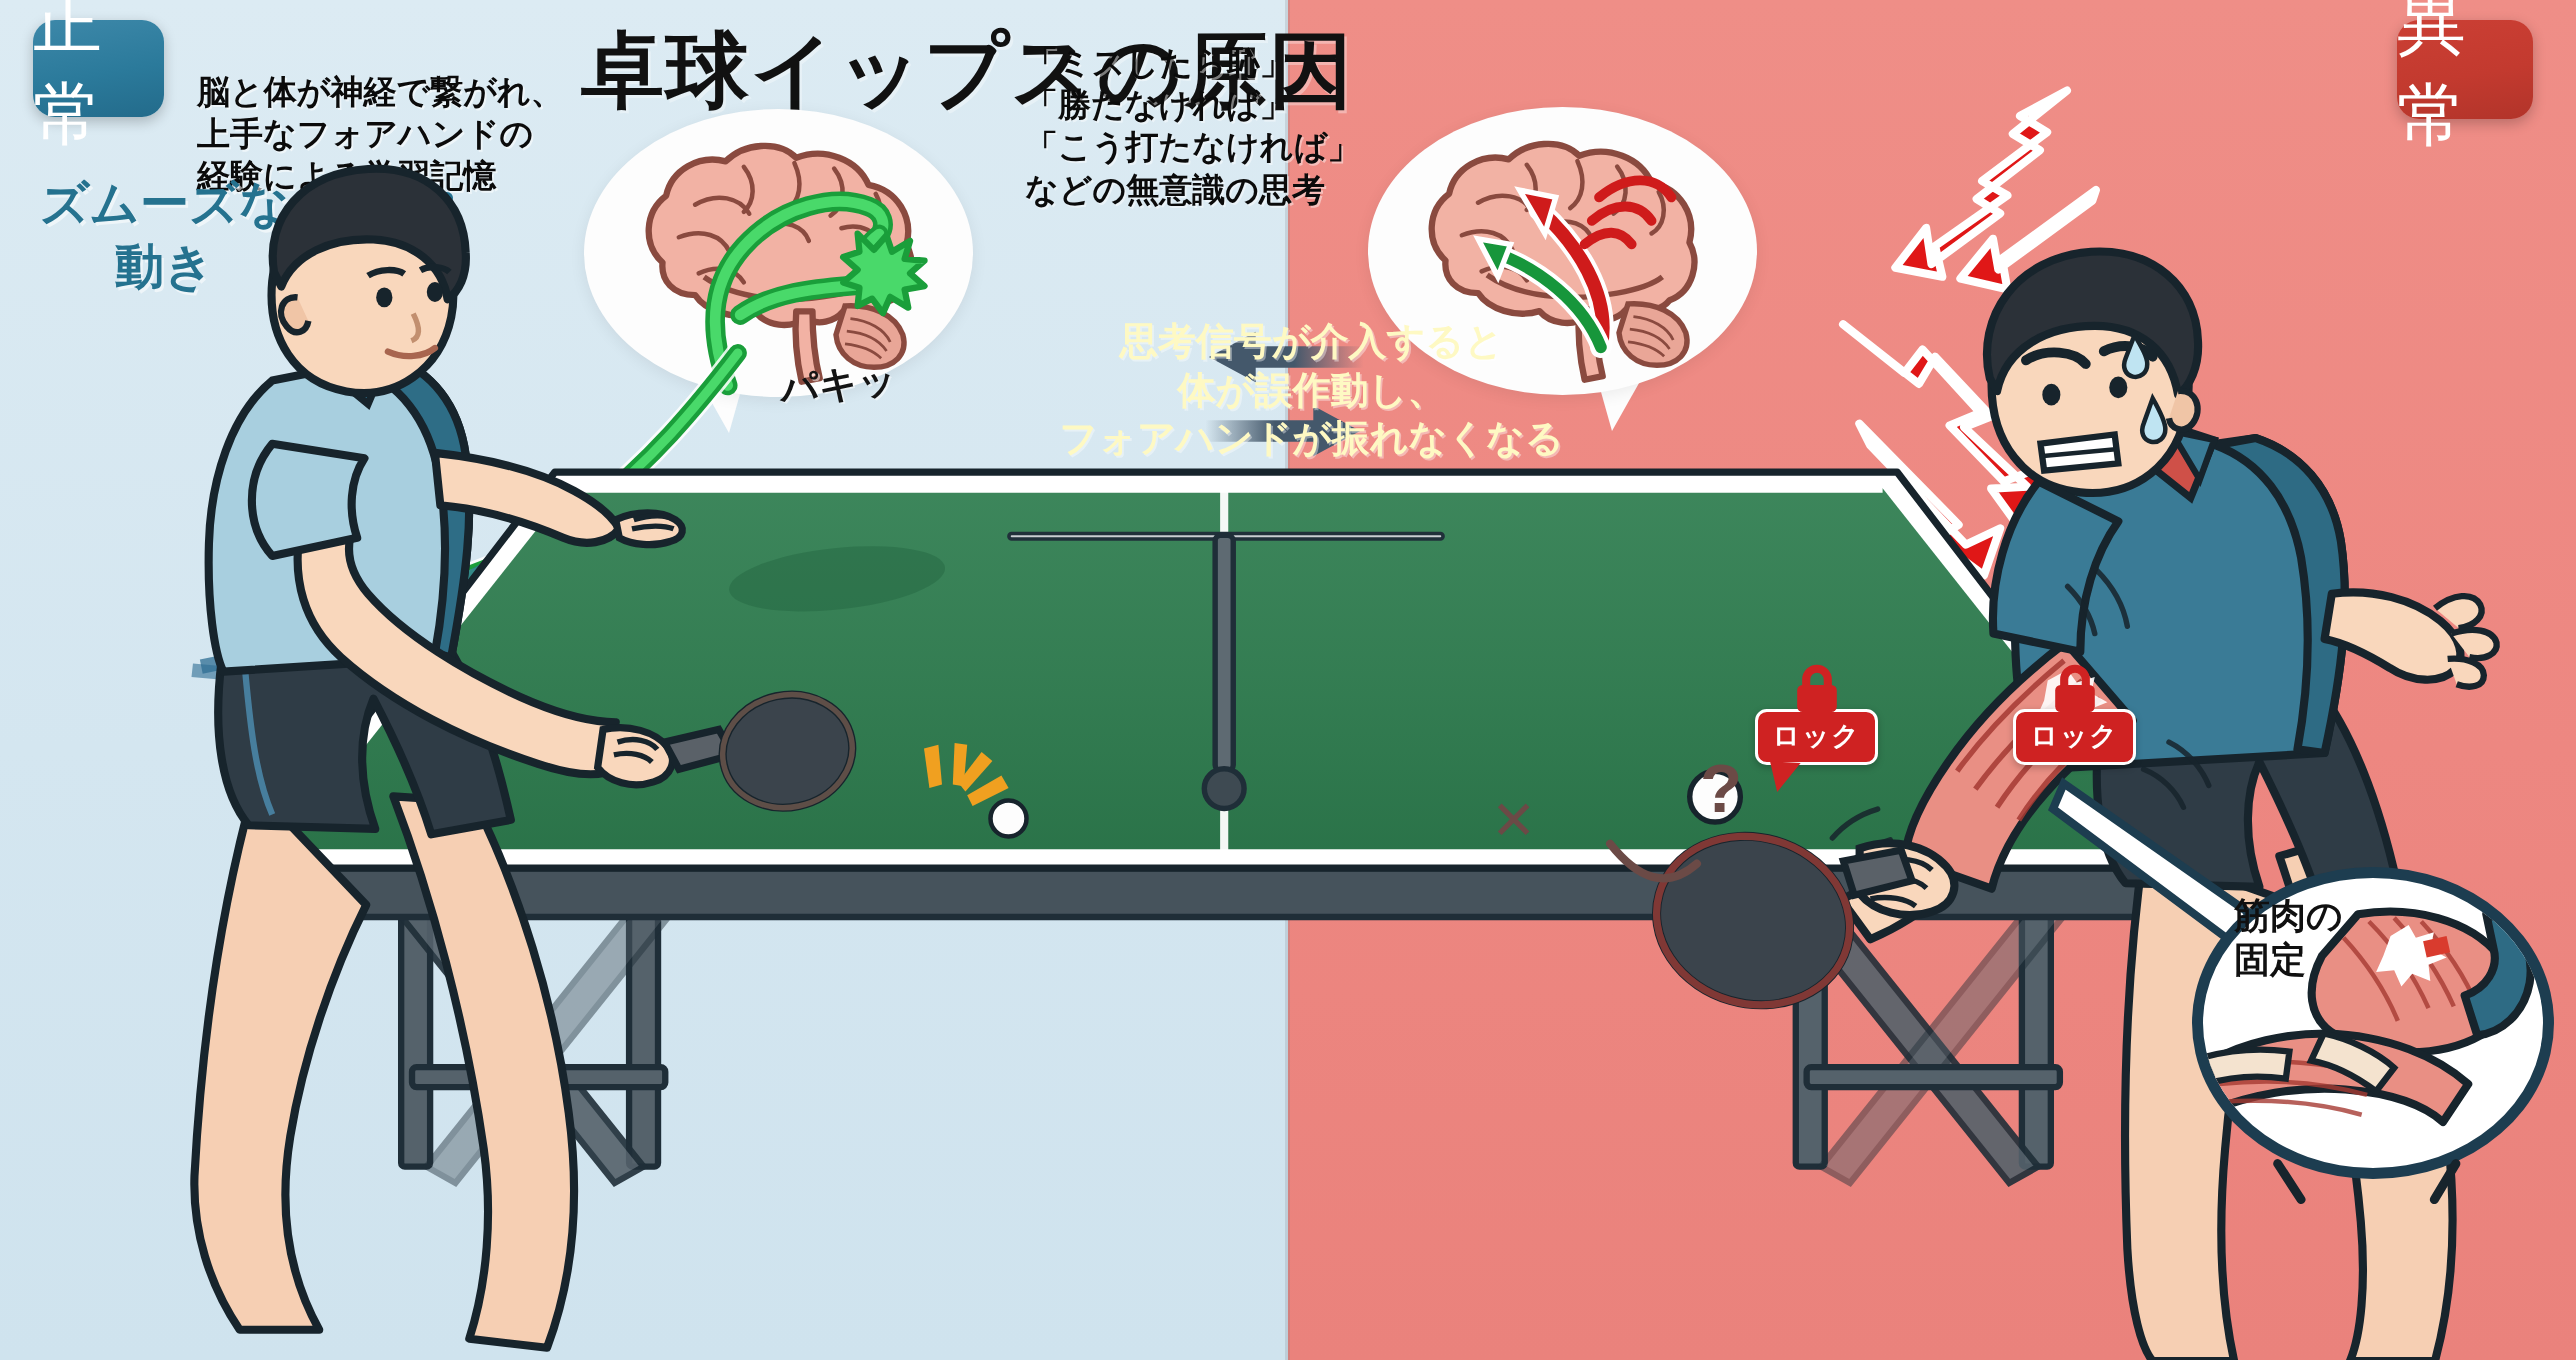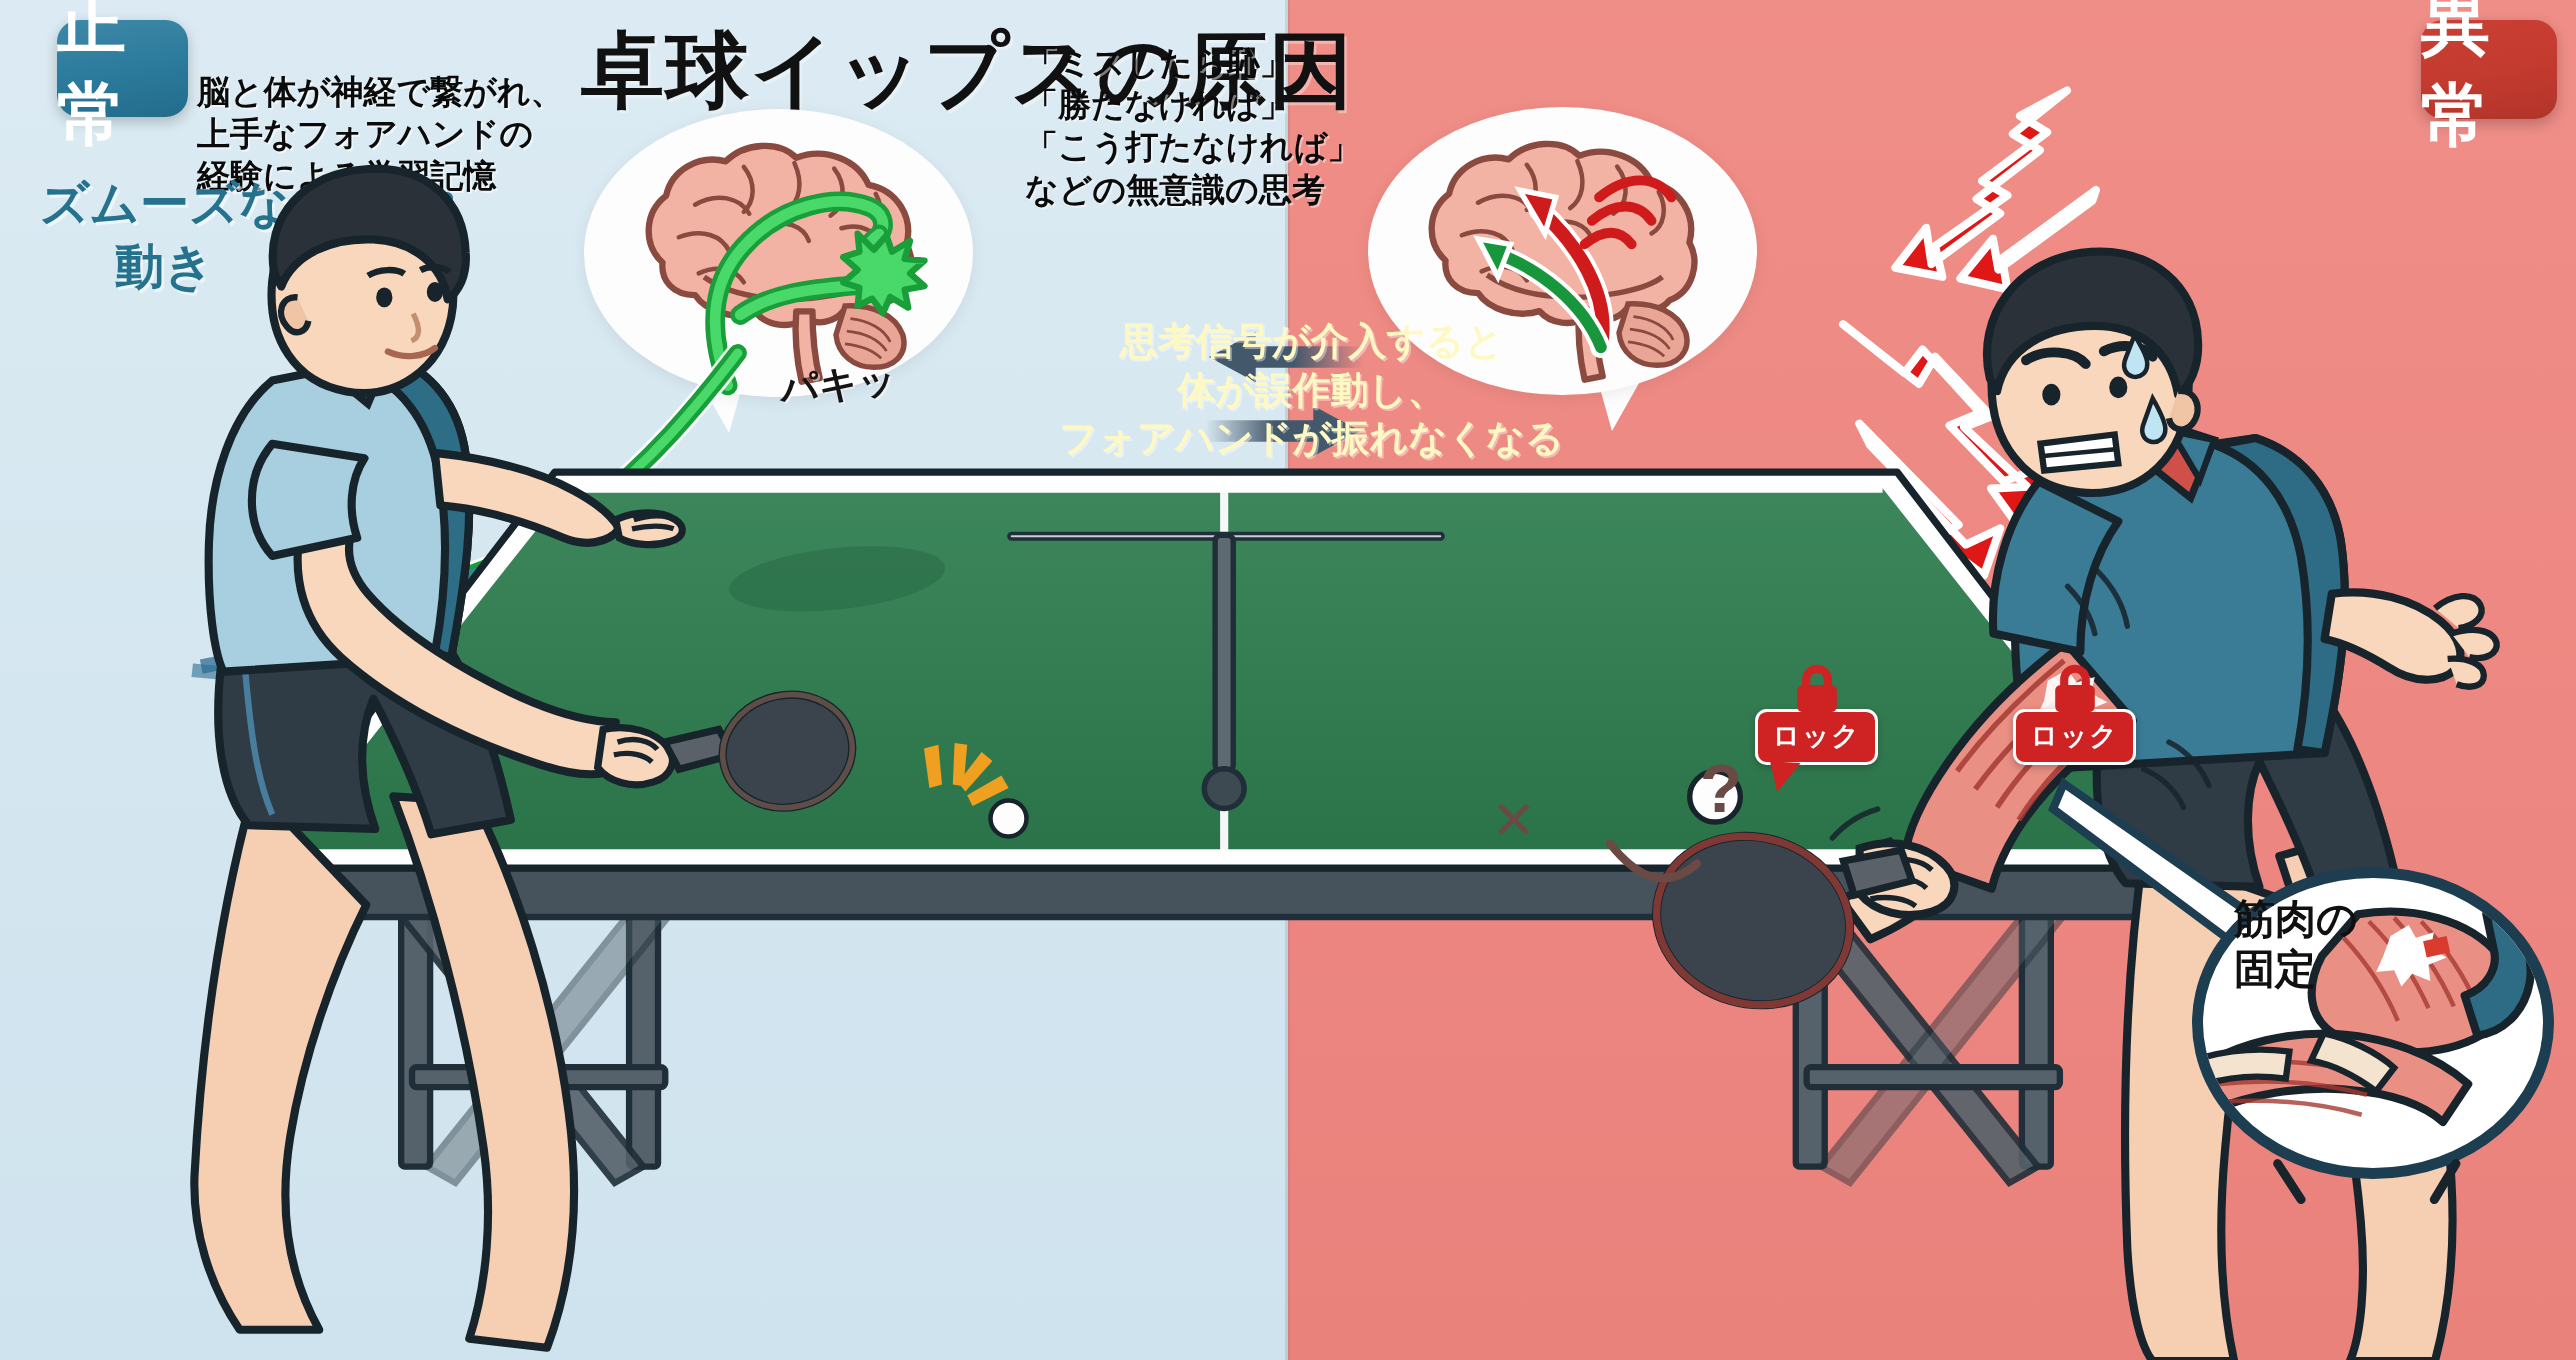--- a/index.html
+++ b/index.html
@@ -15,23 +15,22 @@
   
   .half{position:absolute;top:0;height:100%;}
   #bg-left{left:0;width:1288px;background:linear-gradient(180deg,#dcebf3 0%,#d4e6f0 55%,#cfe3ee 100%);}
   #bg-right{left:1288px;width:1288px;background:linear-gradient(180deg,#ef8e87 0%,#ed8781 55%,#ea827c 100%);}
   #center-seam{position:absolute;left:1285px;top:0;width:4.5px;height:100%;background:rgba(120,120,130,.20);}
 
   
   .badge{
     position:absolute;border-radius:22px;
     display:flex;align-items:center;justify-content:center;
-    color:#fff;font-weight:700;letter-spacing:3.6px;
+    color:#fff;font-weight:400;letter-spacing:3.6px;
     box-shadow:0 4.5px 12.7px rgba(0,0,0,.22);
-    margin-left:24px;
   }
   #badge-normal{left:33px;top:20px;width:131px;height:97px;font-size:69px;
     background:linear-gradient(170deg,#3d88a9 0%,#2b7a9b 55%,#236b8b 100%);}
   #badge-abnormal{left:2397px;top:20px;width:136px;height:99px;font-size:69px;
     background:linear-gradient(170deg,#cb3f34 0%,#c33a2f 55%,#b2342a 100%);}
 
   
   #main-title{
     position:absolute;left:470px;top:16.3px;width:995px;text-align:center;
     font-size:83px;font-weight:900;color:#111;letter-spacing:1.8px;
@@ -83,21 +82,21 @@
   }
   #lock-a{left:1755px;top:665px;}
   #lock-b{left:2013px;top:665px;}
 
   
   #magnifier{
     position:absolute;left:2192px;top:867px;width:362px;height:312px;border-radius:50%;
     background:#fff;border:11.8px solid #1d3d50;overflow:hidden;
   }
   #mag-label{position:absolute;left:2234px;top:894px;width:158px;text-align:left;
-    font-size:41px;font-weight:900;color:#101010;line-height:1.22;white-space:pre-line;}
+    font-size:36px;font-weight:900;color:#101010;line-height:1.22;white-space:pre-line;}
 
   
   #table-wrap{position:absolute;left:204px;top:470px;width:2044px;height:715px;}
 
   
   #q-mark{position:absolute;left:1700px;top:749px;font-size:69px;font-weight:900;color:#6b4a46;}
   #x-mark{position:absolute;left:1491px;top:789px;font-size:54px;font-weight:900;color:#6b4a46;}
 
   svg{display:block;overflow:visible;}
 </style>

